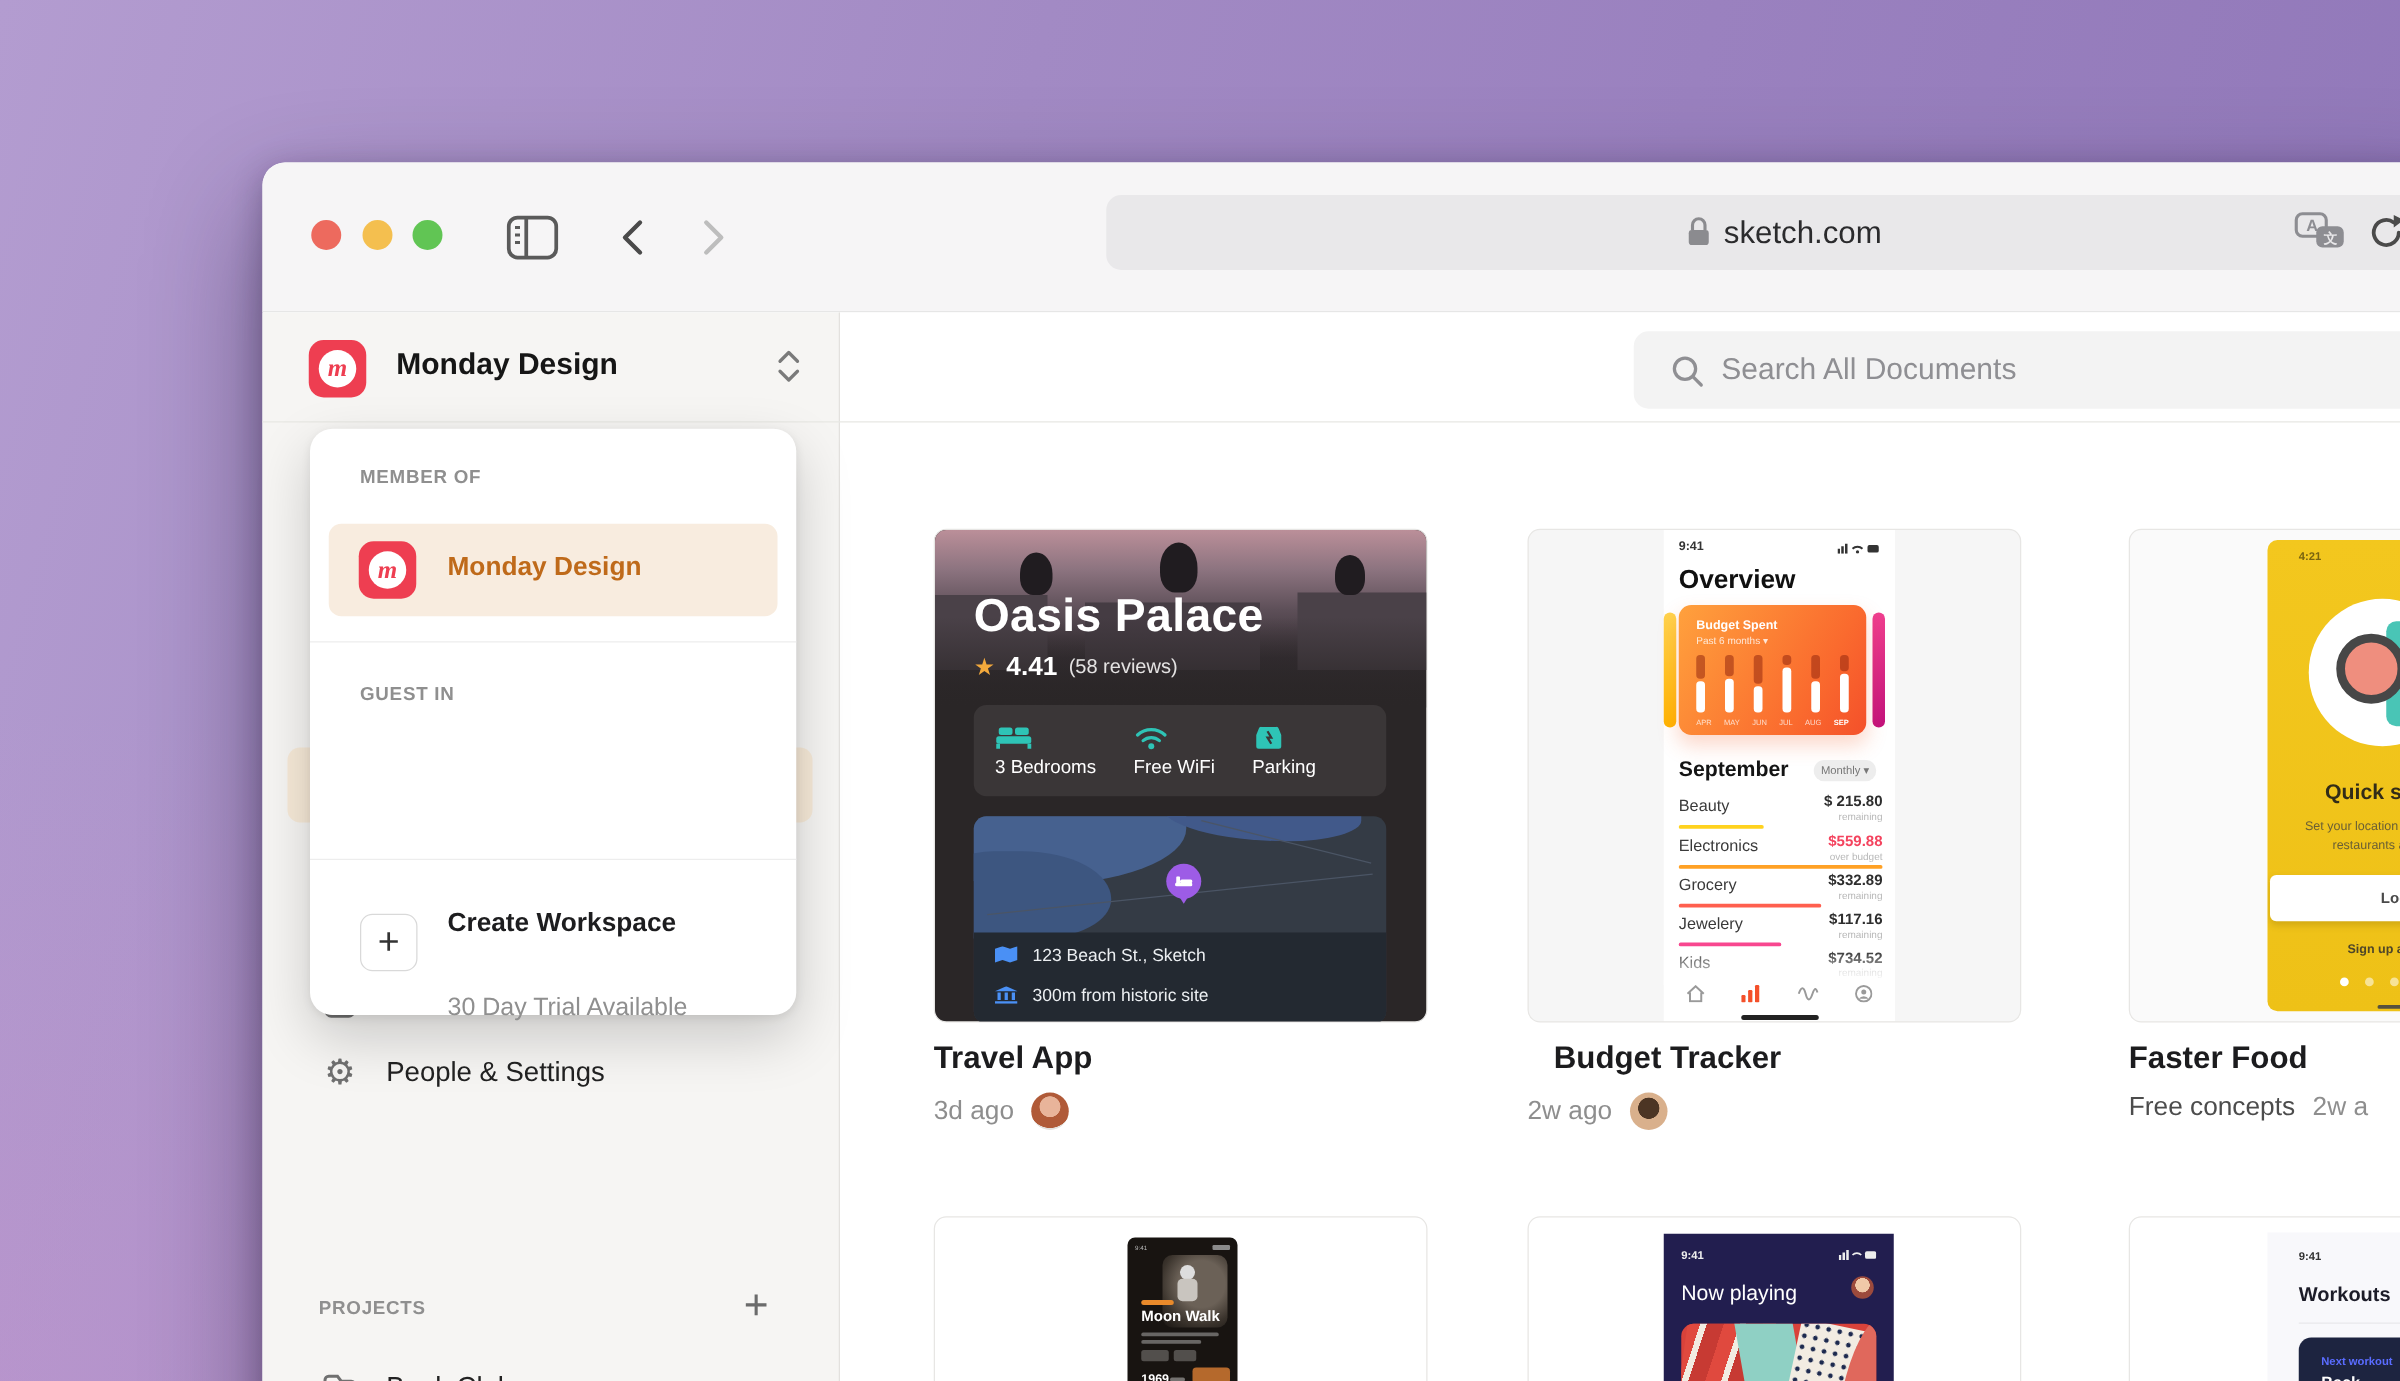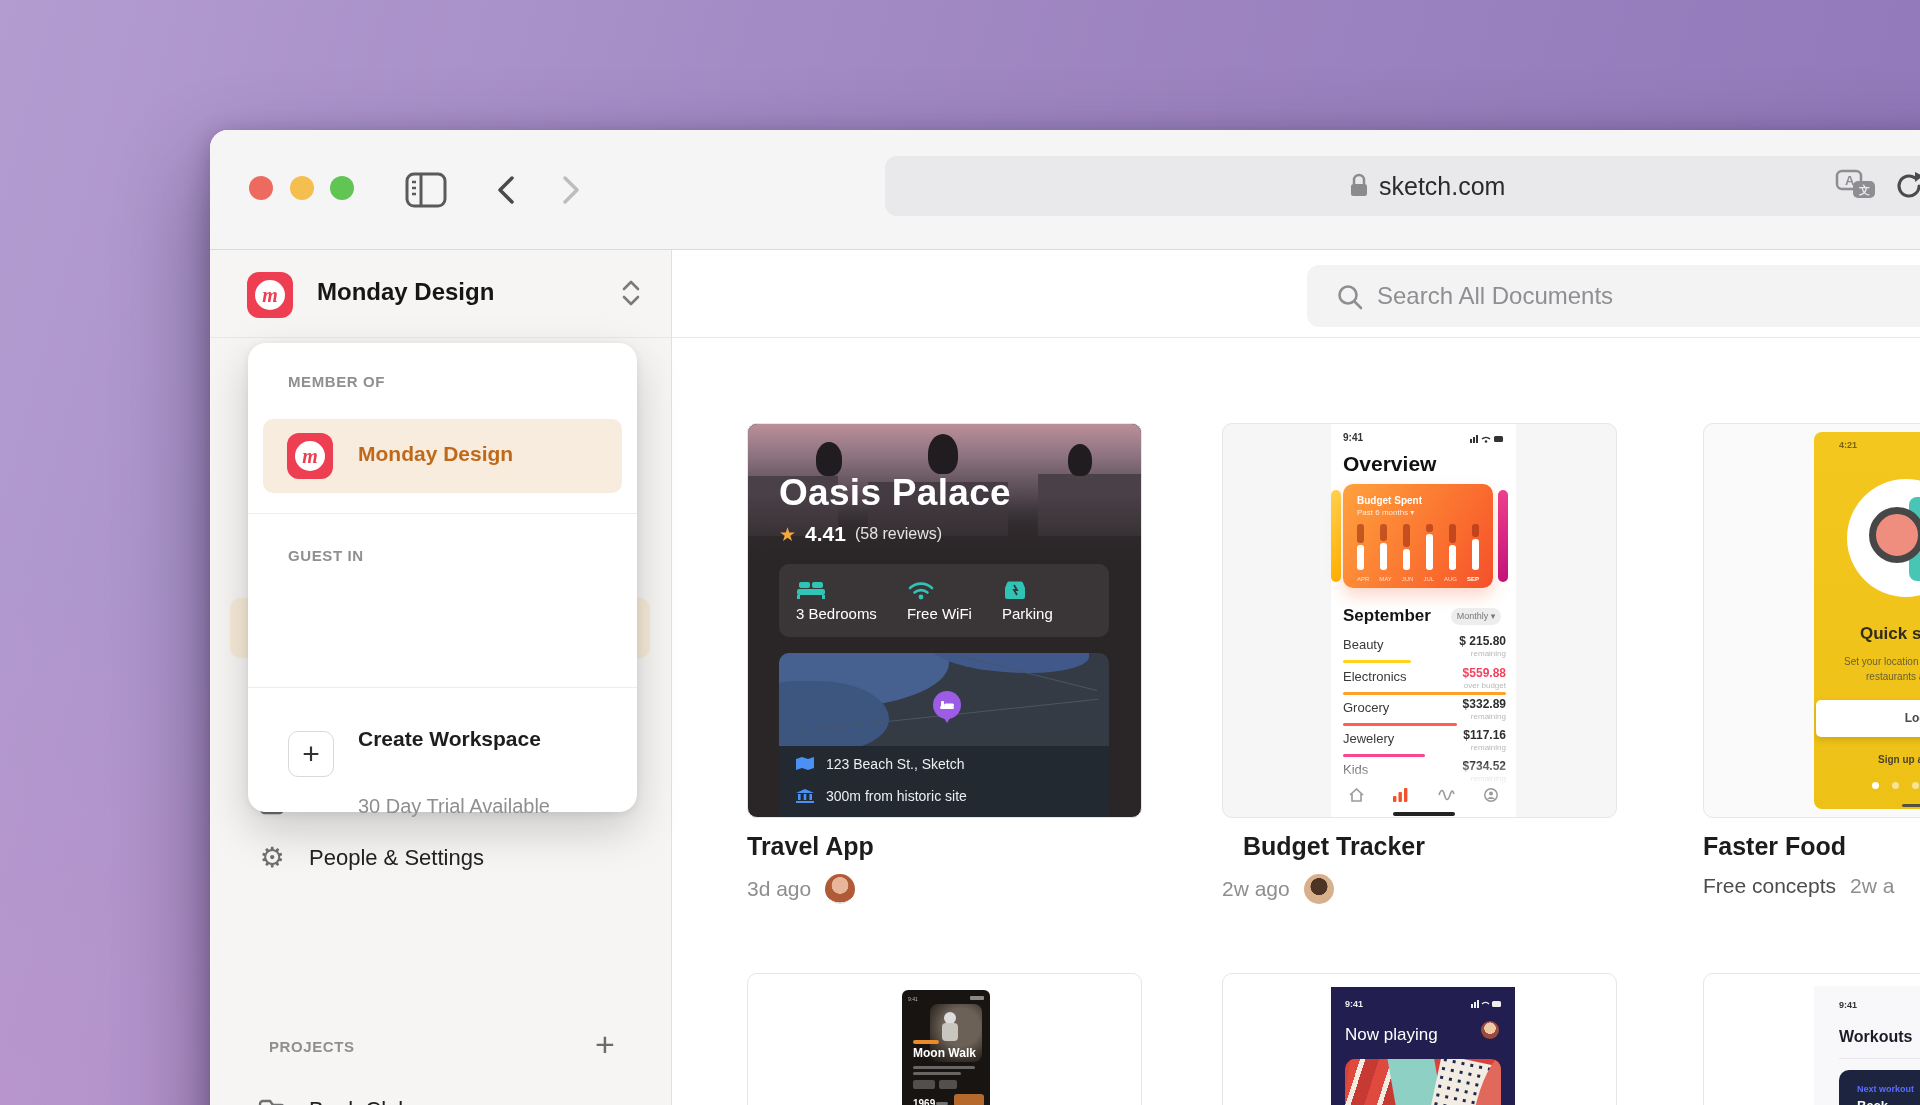--- a/index.html
+++ b/index.html
@@ -184,21 +184,21 @@
               <line x1="7" y1="16" x2="19" y2="16" stroke="#707070" stroke-width="2.2"></line>
             </svg>
         </span>
         <span class="lbl">My Drafts</span>
       </div>
       <div class="side-item" style="top:586px;">
         <span class="ic" style="font-family:'DejaVu Sans',sans-serif;font-size:28px;line-height:30px;">⚙</span>
         <span class="lbl">People &amp; Settings</span>
       </div>
 
-      <div class="caps" style="position:absolute;left:59px;top:788px;">PROJECTS</div>
+      <div class="caps" style="position:absolute;left:45px;top:788px;">PROJECTS</div>
       <div style="position:absolute;left:385px;top:775px;font-size:34px;font-weight:300;color:#6b6b6b;">+</div>
 
       <div class="side-item" style="top:838px;">
         <span class="ic">
           <svg width="28" height="24" viewBox="0 0 28 24">
               <path d="M2 6 a3 3 0 0 1 3 -3 h7 l3 4 h8 a3 3 0 0 1 3 3 v10 a3 3 0 0 1 -3 3 h-18 a3 3 0 0 1 -3 -3 z" fill="none" stroke="#707070" stroke-width="2.4"></path>
             </svg>
         </span>
         <span class="lbl">Book Club</span>
       </div>

